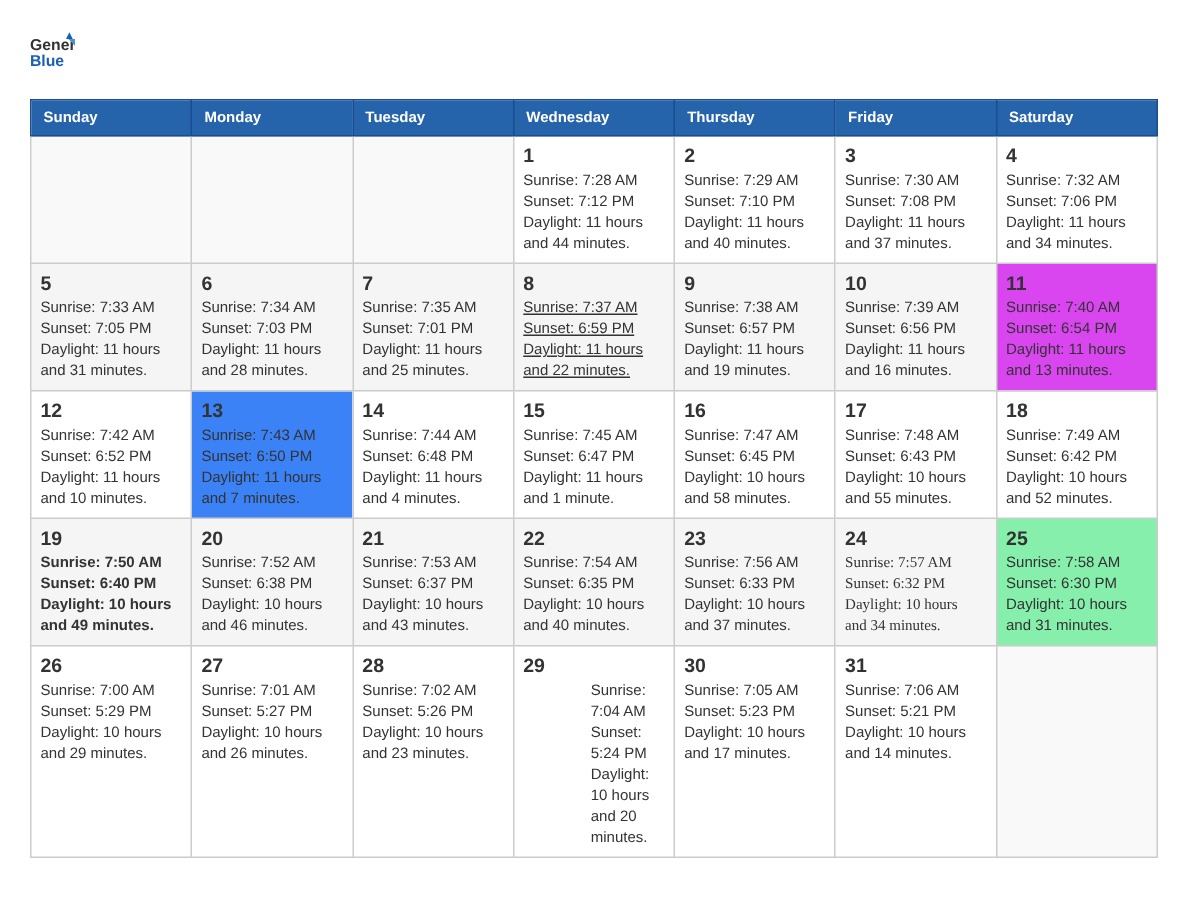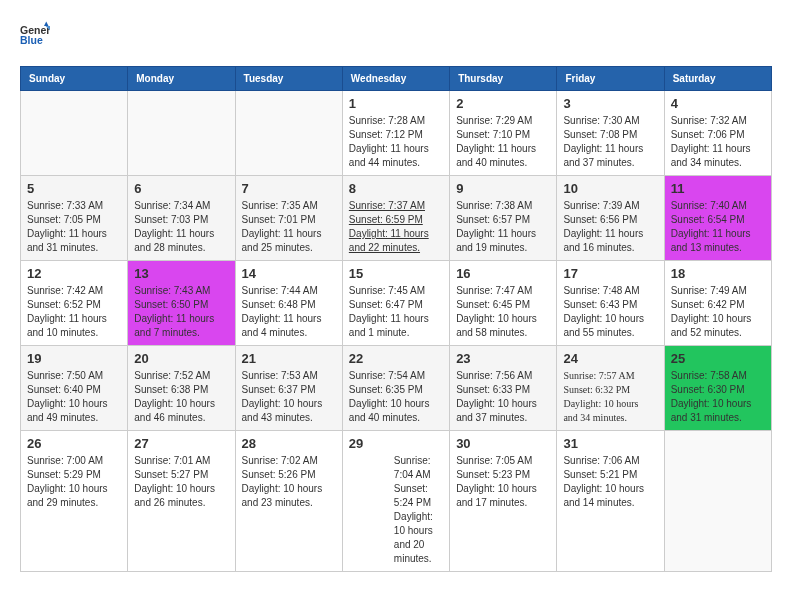--- a/index.html
+++ b/index.html
@@ -198,21 +198,21 @@
         </td>
       </tr>
       <tr>
         <td style="background-color: rgb(255, 255, 255);">
           <span class="day-num">12</span>
           <div class="day-info" style="white-space: pre-line;">Sunrise: 7:42 AM
 Sunset: 6:52 PM
 Daylight: 11 hours
 and 10 minutes.</div>
         </td>
-        <td style="background-color: #d946ef;">
+        <td style="background-color: #3b82f6;">
           <span class="day-num">13</span>
           <div class="day-info" style="white-space: pre-line;">Sunrise: 7:43 AM
 Sunset: 6:50 PM
 Daylight: 11 hours
 and 7 minutes.</div>
         </td>
         <td style="background-color: rgb(255, 255, 255);">
           <span class="day-num">14</span>
           <div class="day-info" style="white-space: pre-line;">Sunrise: 7:44 AM
 Sunset: 6:48 PM
@@ -244,21 +244,21 @@
           <span class="day-num">18</span>
           <div class="day-info" style="white-space: pre-line;">Sunrise: 7:49 AM
 Sunset: 6:42 PM
 Daylight: 10 hours
 and 52 minutes.</div>
         </td>
       </tr>
       <tr>
         <td style="background-color: rgb(245, 245, 245);">
           <span class="day-num">19</span>
-          <div class="day-info" style="white-space: pre-line;">Sunrise: 7:50 AM
+          <div class="day-info" style="white-space: pre-line; font-weight: bold;">Sunrise: 7:50 AM
 Sunset: 6:40 PM
 Daylight: 10 hours
 and 49 minutes.</div>
         </td>
         <td style="background-color: rgb(245, 245, 245);">
           <span class="day-num">20</span>
           <div class="day-info" style="white-space: pre-line;">Sunrise: 7:52 AM
 Sunset: 6:38 PM
 Daylight: 10 hours
 and 46 minutes.</div>
@@ -284,21 +284,21 @@
 Daylight: 10 hours
 and 37 minutes.</div>
         </td>
         <td style="background-color: rgb(245, 245, 245);">
           <span class="day-num">24</span>
           <div class="day-info" style="white-space: pre-line; font-family: Liberation Serif, serif;">Sunrise: 7:57 AM
 Sunset: 6:32 PM
 Daylight: 10 hours
 and 34 minutes.</div>
         </td>
-        <td style="background-color: #22c55e;">
+        <td style="background-color: #86efac;">
           <span class="day-num">25</span>
           <div class="day-info" style="white-space: pre-line;">Sunrise: 7:58 AM
 Sunset: 6:30 PM
 Daylight: 10 hours
 and 31 minutes.</div>
         </td>
       </tr>
       <tr>
         <td style="background-color: rgb(255, 255, 255);">
           <span class="day-num">26</span>

